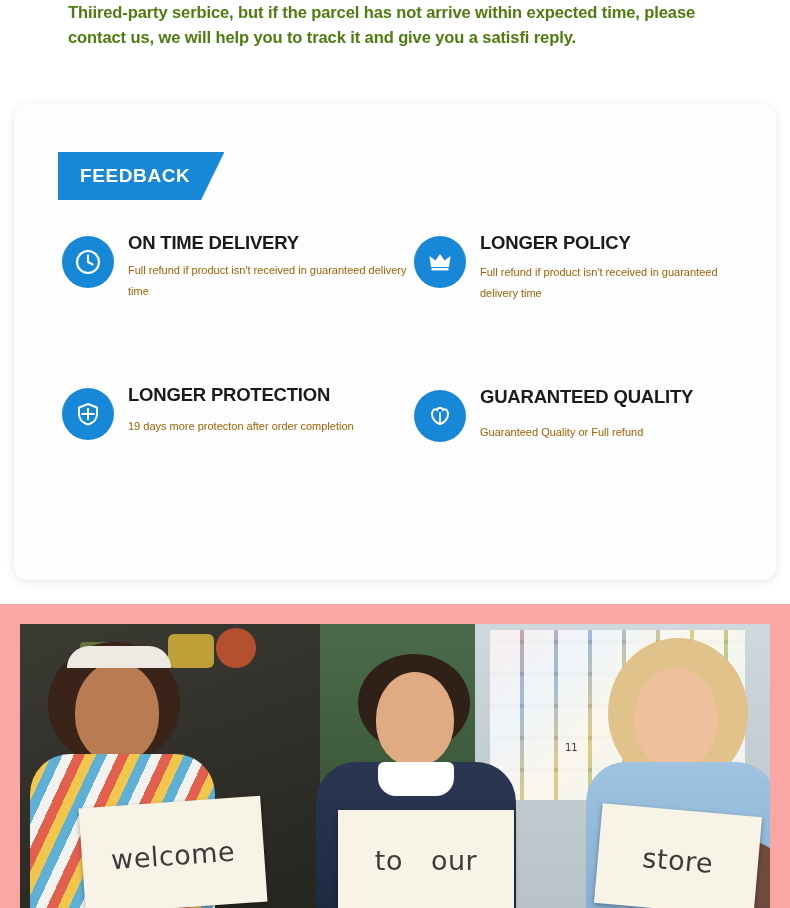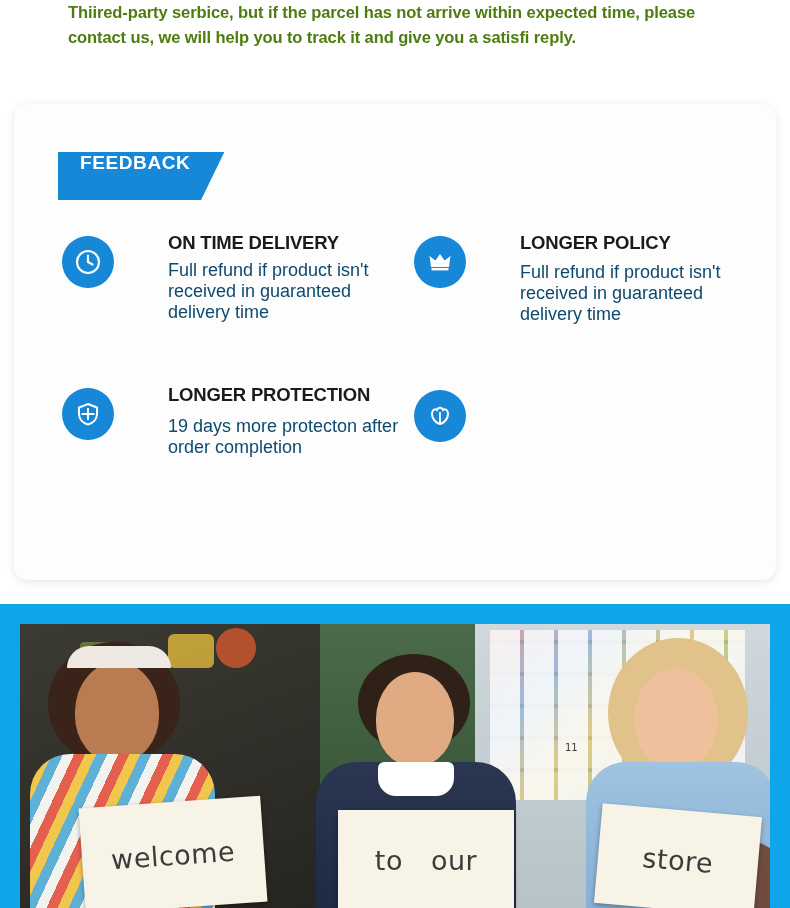--- a/index.html
+++ b/index.html
@@ -37,20 +37,21 @@
     border-radius: 14px;
     box-shadow: 0 2px 10px rgba(0,0,0,0.10);
   }
   .ribbon {
     position: absolute;
     left: 44px; top: 48px;
     height: 48px;
     background: #1787d8;
     padding: 0 34px 0 22px;
     display: flex;
+    align-items: center;
     clip-path: polygon(0 0, 100% 0, 86% 100%, 0 100%);
   }
   .ribbon-text {
     color: #ffffff;
     font-size: 19px;
     font-weight: bold;
     letter-spacing: 0.6px;
   }
 
   .features {
@@ -71,47 +72,47 @@
     flex: 0 0 auto;
     width: 52px; height: 52px;
     border-radius: 50%;
     background: #1787d8;
     display: flex; align-items: center; justify-content: center;
     margin-right: 14px;
     margin-top: 4px;
   }
   .badge svg { display: block; }
 
-  .ftext { padding-top: 0px; margin-left: 40px; }
+  .ftext { padding-top: 0px; }
   .ftitle {
     font-size: 18.5px;
     font-weight: bold;
     color: #1b1b1b;
     line-height: 22px;
     margin-bottom: 6px;
     letter-spacing: -0.2px;
   }
   .fdesc {
-    font-size: 18px;
-    color: #0c4a6e;
+    font-size: 11px;
+    color: #a16207;
     line-height: 21px;
     max-width: 285px;
   }
   .f2 .ftitle { margin-bottom: 8px; }
   .f2 .fdesc { max-width: 285px; }
   .f3 .ftitle { margin-bottom: 10px; }
   .f3 .fdesc { max-width: 250px; }
   .f4 .ftitle { margin-bottom: 14px; }
 
   
   .photo-wrap {
     position: absolute;
     left: 0px; top: 604px;
     width: 790px; height: 304px;
-    background: #0ea5e9;
+    background: #fca5a5;
     padding: 20px;
   }
   .photo {
     position: relative;
     width: 750px; height: 284px;
     overflow: hidden;
     background: #2b2a26;
   }
   
   .bg-board {
@@ -225,20 +226,22 @@
       </div>
 
       <div class="feature f4">
         <div class="badge">
           <svg width="30" height="30" viewBox="0 0 30 30">
             <path d="M7 13 C7 9 10 7 12 9 C13 6 17 6 18 9 C20 7 23 9 23 13 C23 18 19 22 15 23 C11 22 7 18 7 13 Z" fill="none" stroke="#ffffff" stroke-width="2"></path>
             <path d="M15 23 C15 18 15 14 15 11" stroke="#ffffff" stroke-width="1.8" fill="none"></path>
           </svg>
         </div>
         <div class="ftext">
+          <div class="ftitle">GUARANTEED QUALITY</div>
+          <div class="fdesc">Guaranteed Quality or Full refund</div>
         </div>
       </div>
 
     </div>
   </div>
 
   <div class="photo-wrap">
     <div class="photo">
       <div class="bg-board"></div>
       <div class="bg-mid"></div>

